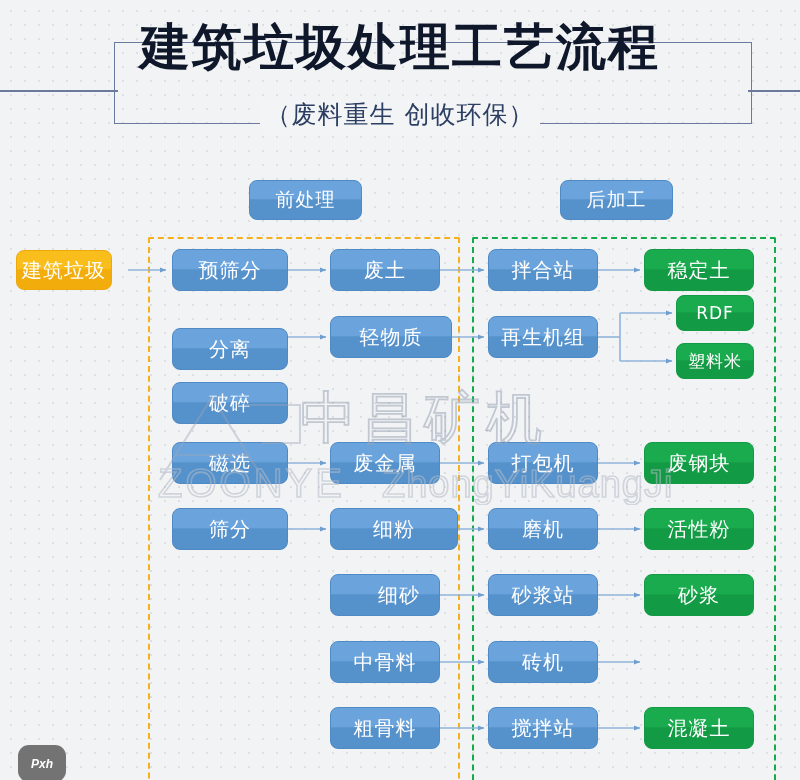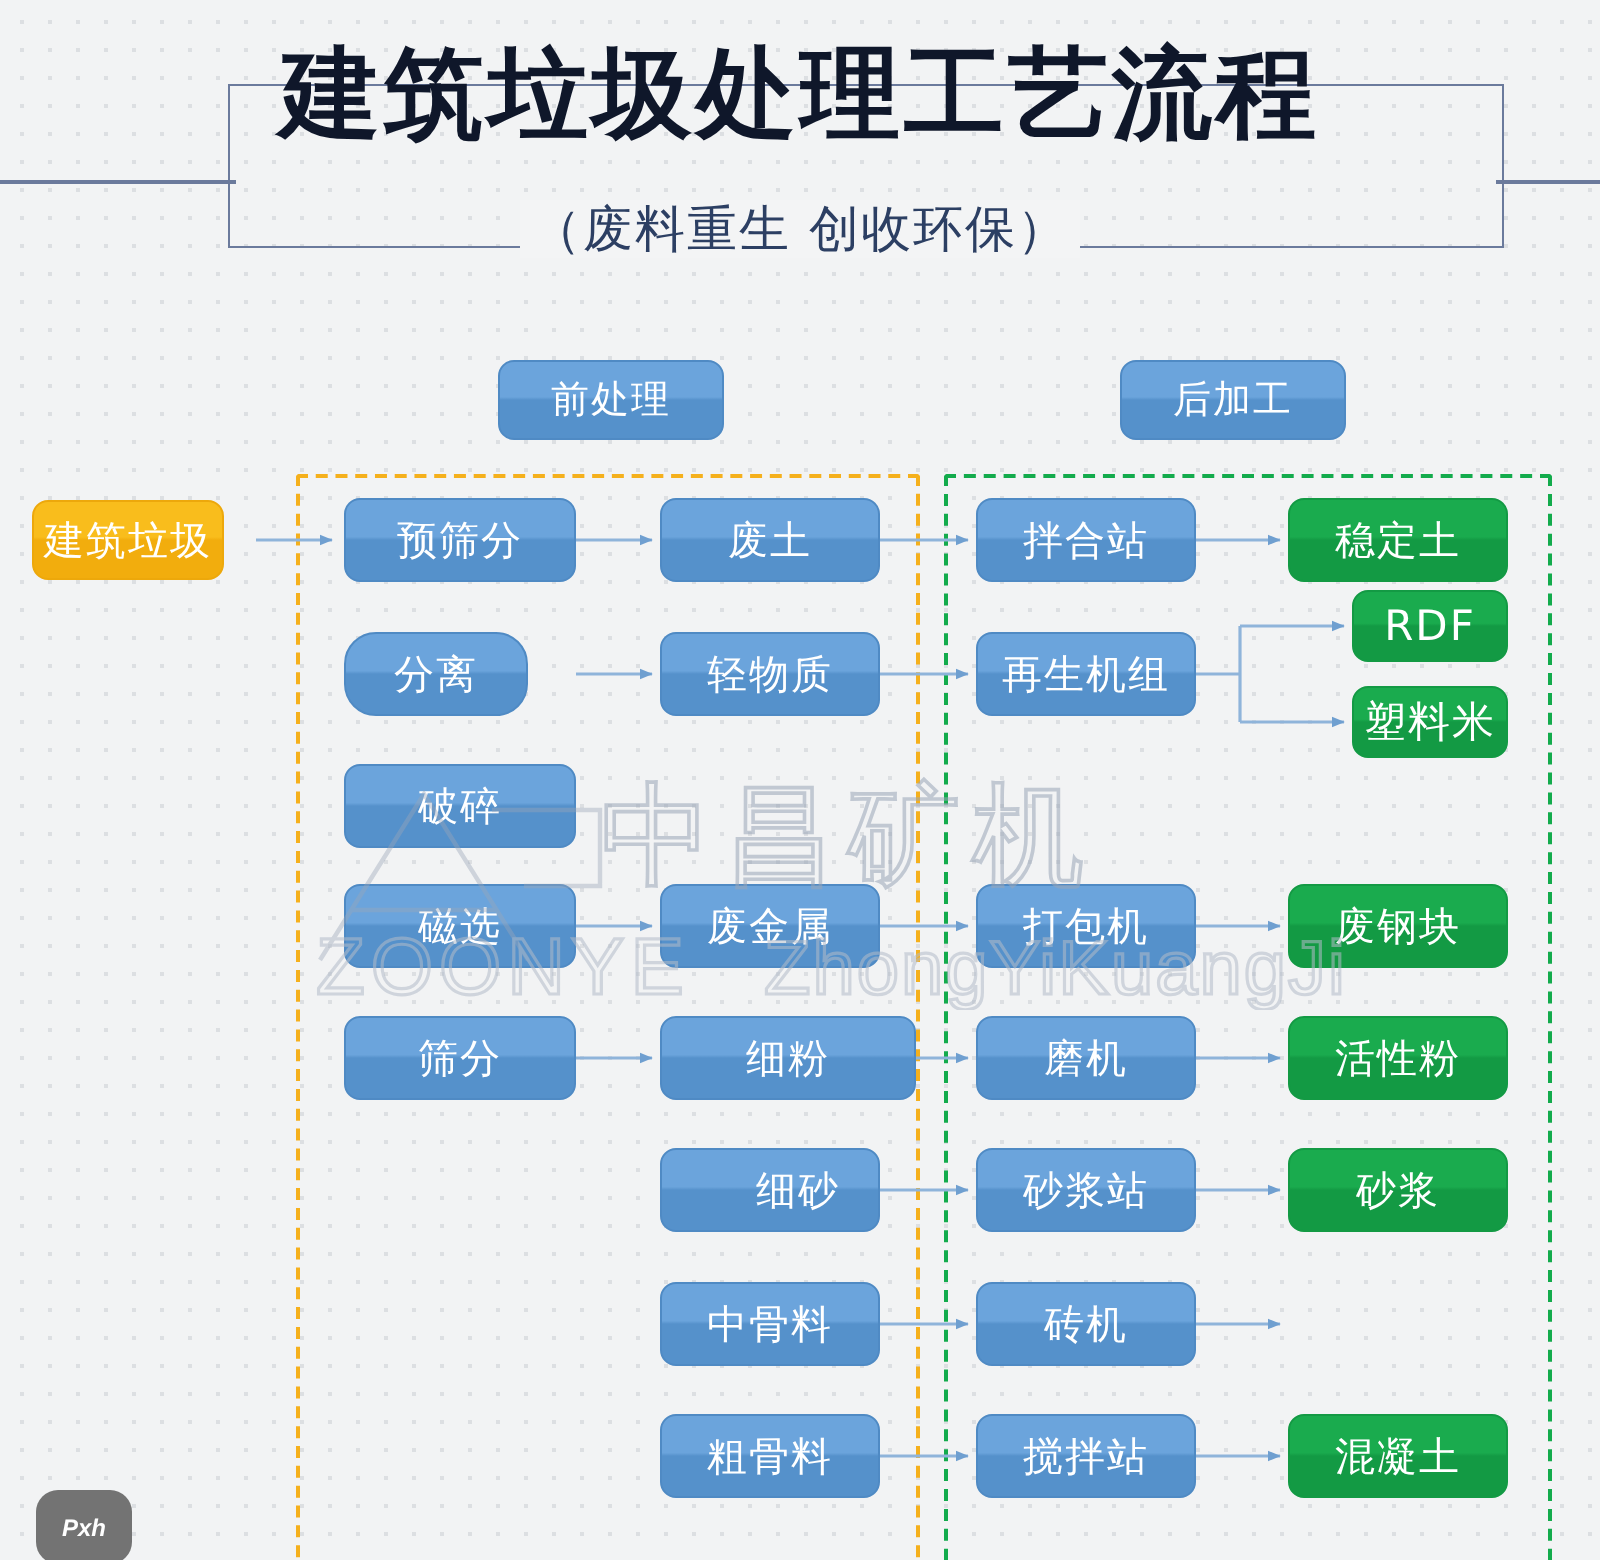--- a/index.html
+++ b/index.html
@@ -77,21 +77,21 @@
   }
   .n-green{
     background:linear-gradient(180deg,#1aab4e 0%,#1aab4e 46%,#139a44 50%,#139a44 100%);
     border:1px solid #139a44;
   }
   .n-orange{
     background:linear-gradient(180deg,#f9bd1c 0%,#f9bd1c 46%,#f2ad0d 50%,#f2ad0d 100%);
     border:1px solid #eda80b;
   }
   .n-label{font-size:19px;}
-  .n-small{font-size:21px;}
+  .n-small{font-size:17px;}
 
   
   #arrows{position:absolute;left:0;top:0;width:800px;height:630px;z-index:2;}
 
   
   #pxh{
     position:absolute;left:18px;top:745px;width:48px;height:37px;
     background:#737373;border-radius:11px;
     display:flex;align-items:center;justify-content:center;
     color:#fff;font-size:12px;font-style:italic;font-weight:bold;
@@ -157,27 +157,27 @@
     </g>
     <g stroke="#8fb4da" stroke-width="1.6" fill="none" marker-end="url(#ah)">
       <path d="M620,163 L672,163"></path>
       <path d="M620,211 L672,211"></path>
     </g>
   </svg>
 
   <div class="node n-orange" style="left:16px;top:100px;width:96px;height:40px;">建筑垃圾</div>
 
   <div class="node n-blue" style="left:172px;top:99px;width:116px;height:42px;">预筛分</div>
-  <div class="node n-blue" style="left:172px;top:166px;width:92px;height:42px;border-radius:16px;">分离</div>
+  <div class="node n-blue" style="left:172px;top:178px;width:116px;height:42px;">分离</div>
   <div class="node n-blue" style="left:172px;top:232px;width:116px;height:42px;">破碎</div>
   <div class="node n-blue" style="left:172px;top:292px;width:116px;height:42px;">磁选</div>
   <div class="node n-blue" style="left:172px;top:358px;width:116px;height:42px;">筛分</div>
 
   <div class="node n-blue" style="left:330px;top:99px;width:110px;height:42px;">废土</div>
-  <div class="node n-blue" style="left:330px;top:166px;width:110px;height:42px;">轻物质</div>
+  <div class="node n-blue" style="left:330px;top:166px;width:122px;height:42px;">轻物质</div>
   <div class="node n-blue" style="left:330px;top:292px;width:110px;height:42px;">废金属</div>
   <div class="node n-blue" style="left:330px;top:358px;width:128px;height:42px;">细粉</div>
   <div class="node n-blue" style="left:330px;top:424px;width:110px;height:42px;padding-left:28px;">细砂</div>
   <div class="node n-blue" style="left:330px;top:491px;width:110px;height:42px;">中骨料</div>
   <div class="node n-blue" style="left:330px;top:557px;width:110px;height:42px;">粗骨料</div>
 
   <div class="node n-blue" style="left:488px;top:99px;width:110px;height:42px;">拌合站</div>
   <div class="node n-blue" style="left:488px;top:166px;width:110px;height:42px;">再生机组</div>
   <div class="node n-blue" style="left:488px;top:292px;width:110px;height:42px;">打包机</div>
   <div class="node n-blue" style="left:488px;top:358px;width:110px;height:42px;">磨机</div>

